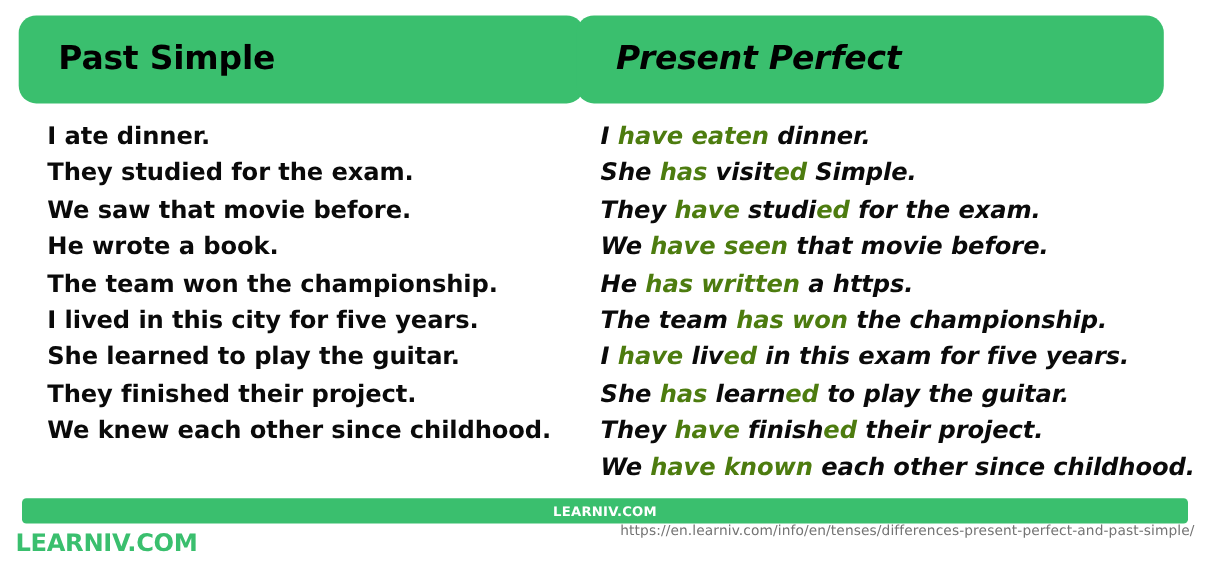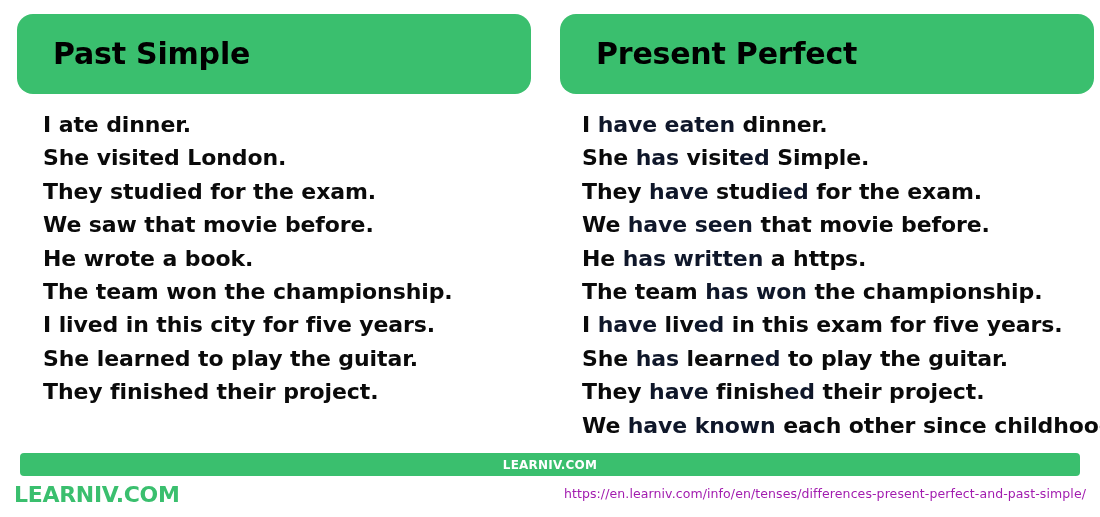--- a/index.html
+++ b/index.html
@@ -31,21 +31,21 @@
     top: 0;
     width: 1100px;
     height: 448px;
   }
 
   .column {
     position: absolute;
     top: 14px;
   }
   .column.left  { left: 17px;  width: 514px; }
-  .column.right { left: 560px; width: 534px; }
+  .column.right { left: 524px; width: 534px; font-style: italic; }
 
   .col-header {
     height: 80px;
     border-radius: 16px;
     background: #3abf6e;
     display: flex;
     align-items: center;
     box-sizing: border-box;
     padding-left: 36px;
   }
@@ -66,21 +66,21 @@
     font-size: 22px;
     font-weight: bold;
     color: #0a0a0a;
     height: 33.4px;
     line-height: 33.4px;
     white-space: nowrap;
     letter-spacing: -0.1px;
   }
   .column.right .sentence-list { padding-left: 22px; }
 
-  .hl { color: #0f172a; }
+  .hl { color: #4d7c0f; }
 
   
   .footer-bar {
     position: absolute;
     left: 20px;
     top: 453px;
     width: 1060px;
     height: 23px;
     background: #3abf6e;
     border-radius: 4px;
@@ -110,49 +110,49 @@
     top: 8px;
     font-size: 22px;
     font-weight: bold;
     color: #3abf6e;
     letter-spacing: -0.3px;
     line-height: 1;
   }
   .source-url {
     position: absolute;
     right: 14px;
-    top: 12px;
+    top: 0;
     font-size: 12.5px;
-    color: #a21caf;
+    color: #737373;
     letter-spacing: 0.1px;
     line-height: 1;
     text-decoration: none;
   }
 </style>
 </head>
 <body>
 
 <div class="board">
 
   <div class="columns">
 
     <div class="column left">
       <div class="col-header">
         <span class="col-header-title">Past Simple</span>
       </div>
       <ul class="sentence-list">
           <li class="sentence"><span>I ate dinner.</span></li>
-          <li class="sentence"><span>She visited London.</span></li>
           <li class="sentence"><span>They studied for the exam.</span></li>
           <li class="sentence"><span>We saw that movie before.</span></li>
           <li class="sentence"><span>He wrote a book.</span></li>
           <li class="sentence"><span>The team won the championship.</span></li>
           <li class="sentence"><span>I lived in this city for five years.</span></li>
           <li class="sentence"><span>She learned to play the guitar.</span></li>
           <li class="sentence"><span>They finished their project.</span></li>
+          <li class="sentence"><span>We knew each other since childhood.</span></li>
         </ul>
     </div>
 
     <div class="column right">
       <div class="col-header">
         <span class="col-header-title">Present Perfect</span>
       </div>
       <ul class="sentence-list">
           <li class="sentence"><span>I </span><span class="hl">have eaten</span><span> dinner.</span></li>
           <li class="sentence"><span>She </span><span class="hl">has</span><span> visit</span><span class="hl">ed</span><span> Simple.</span></li>

